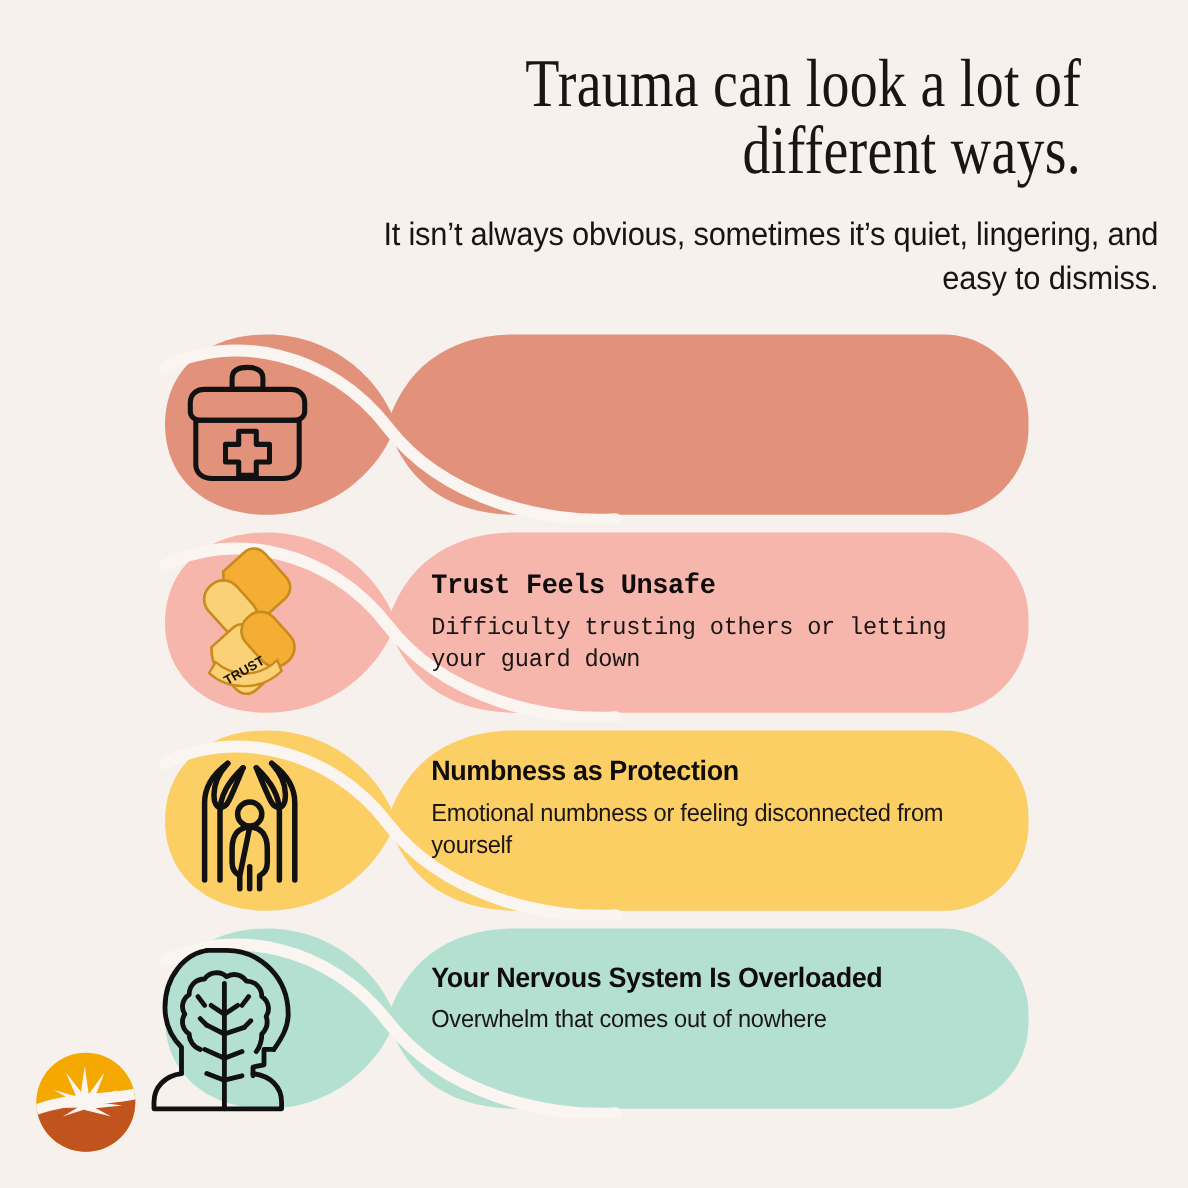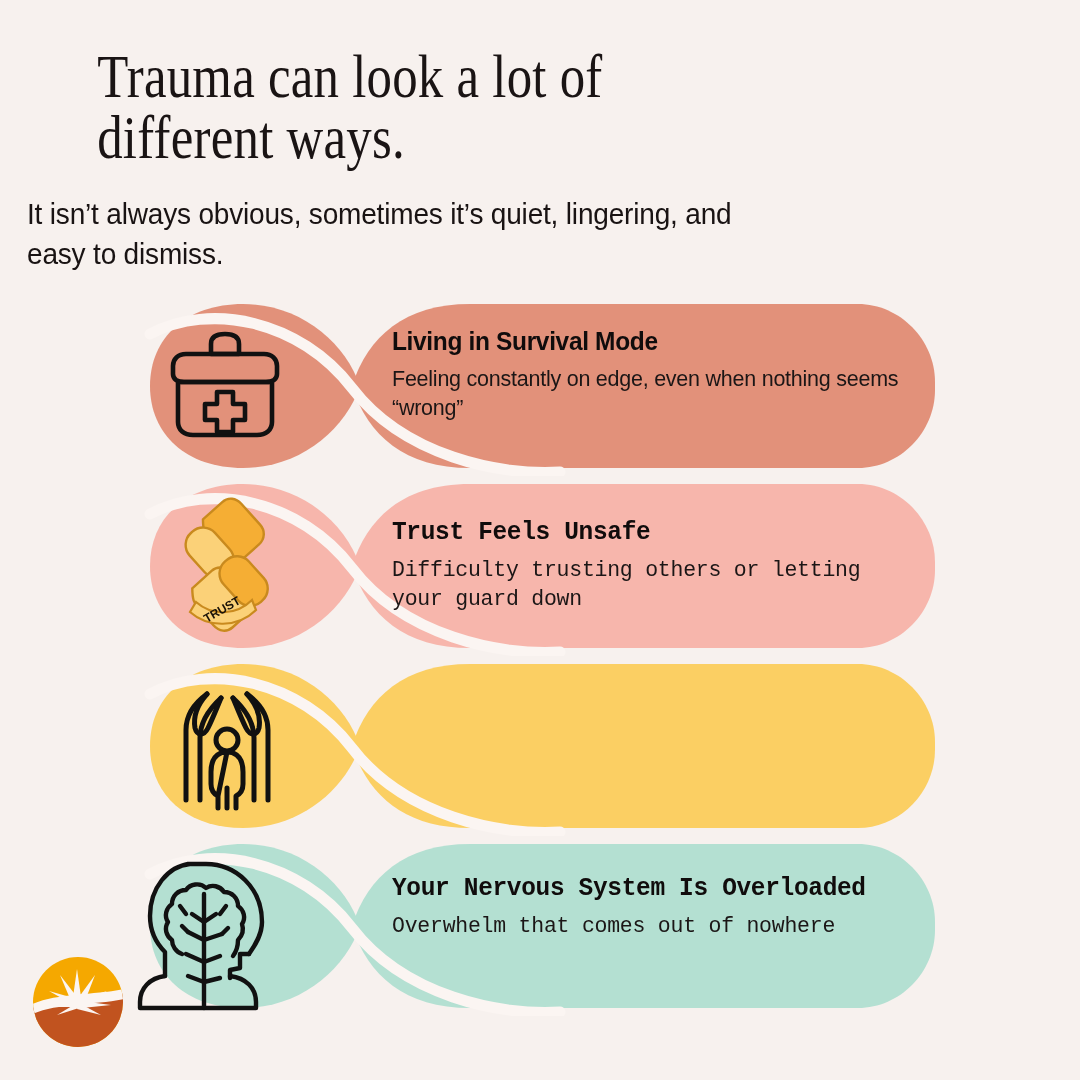--- a/index.html
+++ b/index.html
@@ -5,21 +5,21 @@
   * { margin:0; padding:0; box-sizing:border-box; }
   html,body { width:1080px; height:1080px; }
   body {
     background:#F7F1EE;
     font-family:"Liberation Sans", sans-serif;
     position:relative;
     overflow:hidden;
   }
 
   
-  .header { padding-top:46px; text-align:left; }
+  .header { padding-top:46px; text-align:right; }
   .title {
     font-family:"Liberation Serif", serif;
     font-size:62px;
     line-height:0.98;
     color:#1A1414;
     letter-spacing:0.3px;
     transform:scaleX(0.82);
     transform-origin:center top;
     font-weight:400;
   }
@@ -61,21 +61,21 @@
     margin-top:7px;
     font-size:22.4px;
     line-height:1.33;
     color:#1B1616;
     letter-spacing:-0.25px;
     transform:scaleX(0.96);
     transform-origin:left top;
     width:540px;
   }
   .card-2 .card-text { top:42px;font-family:Liberation Mono, monospace; }
-  .card-4 .card-text { top:38px;font-family:Liberation Mono, monospace; }
+  .card-4 .card-text { top:38px; }
 
   
   .logo { position:absolute; left:27px; top:951px; width:102px; height:102px; }
 </style>
 </head>
 <body>
 
 <div class="header">
   <div class="title">
     <span class="l1">Trauma can look a lot of</span>
@@ -103,24 +103,20 @@
 
       <path d="M150 38 C210 6 300 24 352 92 C404 160 500 180 560 176" fill="none" stroke="#FBF5F2" stroke-width="11" stroke-linecap="round"></path>
 
       <g fill="none" stroke="#111" stroke-width="4.6" stroke-linecap="round" stroke-linejoin="round" transform="translate(0,0)">
         <path d="M211 48 C211 41 216 38 225 38 C234 38 239 41 239 48 L239 58 L211 58 Z"></path>
         <path d="M186 58 L264 58 C272 58 277 63 277 70 L277 78 C277 83 273 86 266 86 L184 86 C177 86 173 83 173 78 L173 70 C173 63 178 58 186 58 Z"></path>
         <path d="M178 86 L272 86 L272 126 C272 134 266 139 257 139 L193 139 C184 139 178 134 178 126 Z"></path>
         <path d="M217 96 L233 96 L233 108 L245 108 L245 124 L233 124 L233 136 L217 136 L217 124 L205 124 L205 108 L217 108 Z"></path>
       </g>
     </svg>
-    <div class="card-text">
-      <div class="card-title">Living in Survival Mode</div>
-      <div class="card-desc">Feeling constantly on edge, even when nothing seems “wrong”</div>
-    </div>
   </div>
 
   <div class="card card-2">
     <svg class="shape" viewBox="0 0 1080 180" xmlns="http://www.w3.org/2000/svg">
       <path d="M352 90 C368 40 405 8 470 8 L858 8 C900 8 935 44 935 86 L935 94 C935 136 900 172 858 172 L470 172 C405 172 368 140 352 90 Z" fill="#F7B6AC"></path>
       <path d="M150 90 C150 42 186 8 243 8 C300 8 345 46 360 90 C345 134 300 172 243 172 C186 172 150 138 150 90 Z" fill="#F7B6AC"></path>
       <path d="M150 38 C210 6 300 24 352 92 C404 160 500 180 560 176" fill="none" stroke="#FBF5F2" stroke-width="11" stroke-linecap="round"></path>
 
       <g transform="translate(226,90) rotate(-42) translate(-226,-90)">
         <g stroke="#C98A1E" stroke-width="2.4">
@@ -156,20 +152,24 @@
         <path d="M207 38 C198 48 193 60 195 72 C197 80 204 80 208 72 C212 64 216 54 221 42"></path>
 
         <path d="M268 144 L268 74 C268 58 258 46 247 38"></path>
         <path d="M254 144 L254 82 C254 68 246 54 233 42"></path>
         <path d="M247 38 C256 48 261 60 259 72 C257 80 250 80 246 72 C242 64 238 54 233 42"></path>
 
         <circle cx="227" cy="84" r="11"></circle>
         <path d="M227 96 C238 96 243 104 243 116 L243 128 C243 134 240 138 236 140 L236 152 M218 140 C214 138 211 134 211 128 L211 116 C211 104 216 96 227 96 Z M218 140 L218 152 M227 132 L227 152"></path>
       </g>
     </svg>
+    <div class="card-text">
+      <div class="card-title">Numbness as Protection</div>
+      <div class="card-desc">Emotional numbness or feeling disconnected from yourself</div>
+    </div>
   </div>
 
   <div class="card card-4">
     <svg class="shape" viewBox="0 0 1080 180" xmlns="http://www.w3.org/2000/svg">
       <path d="M352 90 C368 40 405 8 470 8 L858 8 C900 8 935 44 935 86 L935 94 C935 136 900 172 858 172 L470 172 C405 172 368 140 352 90 Z" fill="#B4E0D2"></path>
       <path d="M150 90 C150 42 186 8 243 8 C300 8 345 46 360 90 C345 134 300 172 243 172 C186 172 150 138 150 90 Z" fill="#B4E0D2"></path>
       <path d="M150 38 C210 6 300 24 352 92 C404 160 500 180 560 176" fill="none" stroke="#FBF5F2" stroke-width="11" stroke-linecap="round"></path>
 
       <g fill="none" stroke="#111" stroke-width="4.4" stroke-linecap="round" stroke-linejoin="round">
         <path d="M249 118 C256 108 262 98 262 86 C262 52 236 28 206 28 C178 28 190 28 190 28 C168 30 150 52 150 80 C150 96 157 108 165 116 L165 140"></path>

